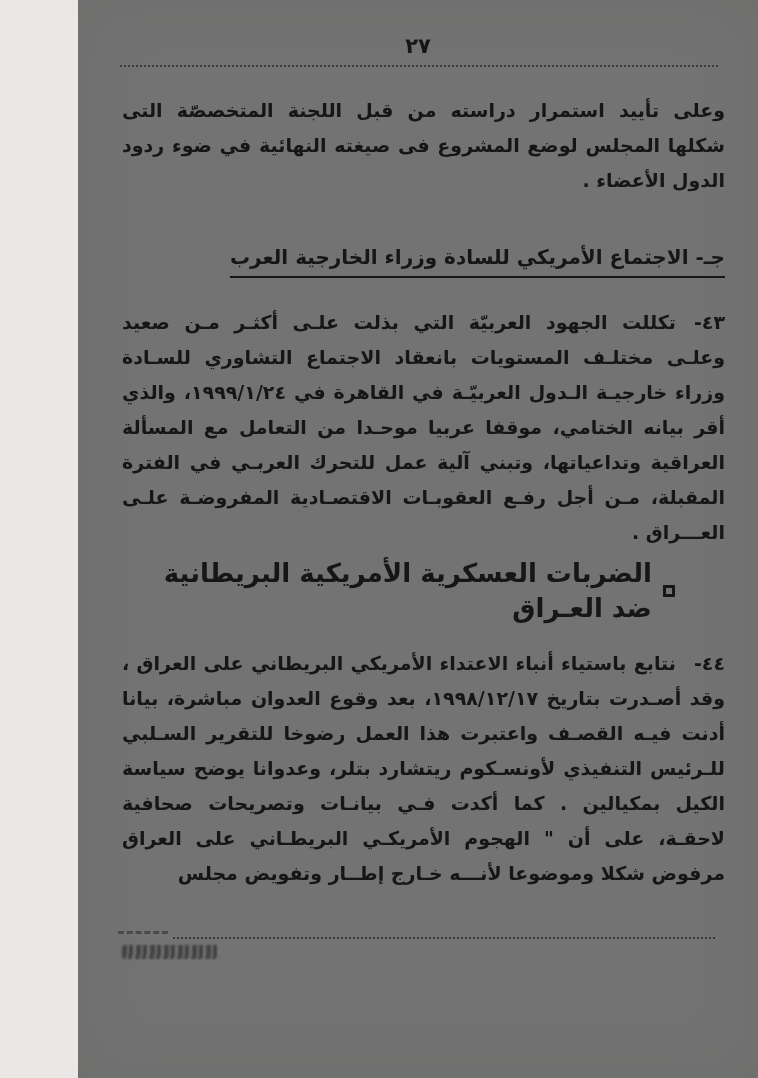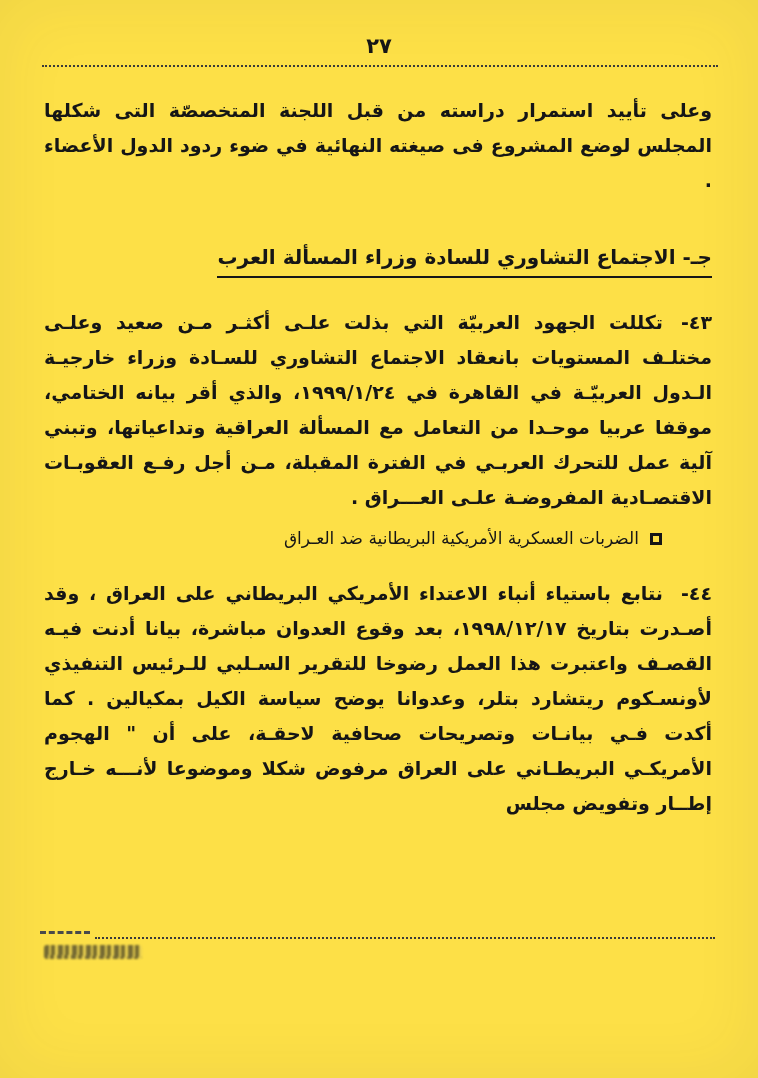--- a/index.html
+++ b/index.html
@@ -5,42 +5,42 @@
   * { box-sizing: border-box; }
   html, body { margin: 0; padding: 0; }
   body {
     width: 758px;
     height: 1078px;
     background: #e9e8e4;
     font-family: "DejaVu Sans", sans-serif;
   }
   .page {
     position: relative;
-    width: 758px;
+    width: 680px;
     height: 1078px;
-    background: #fde047;
+    background: #737373;
     color: #161616;
     direction: rtl;
     overflow: hidden;
     box-shadow: inset 0 0 70px rgba(60,55,45,.07);
   }
   .page-header { padding-top: 34px; }
   .page-number {
     text-align: center;
     font-size: 21px;
     font-weight: bold;
     letter-spacing: 1px;
   }
   .top-rule {
     margin: 7px 40px 0 42px;
     border-bottom: 2px dotted #3a3a3a;
     height: 2px;
   }
   .content {
-    padding: 26px 46px 0 44px;
+    padding: 26px 33px 0 44px;
     font-size: 19px;
     font-weight: bold;
     line-height: 35px;
   }
   .para {
     margin: 0;
     text-align: justify;
     text-justify: inter-word;
   }
   .section-heading {
@@ -62,21 +62,21 @@
     margin: 6px 50px 0 0;
     line-height: 35px;
   }
   .bullet-square {
     width: 12px;
     height: 12px;
     border: 3px solid #161616;
     flex: 0 0 auto;
     background: transparent;
   }
-  .bullet-text { font-size: 17px; font-weight: normal; }
+  .bullet-text { font-size: 26px; font-weight: bold; }
   .item-44 { margin-top: 20px; }
   .footer-dashes {
     position: absolute;
     left: 40px;
     top: 931px;
     width: 50px;
     border-top: 3px dashed #4a4a4a;
   }
   .footer-rule {
     position: absolute;
@@ -109,21 +109,21 @@
   <header class="page-header">
     <div class="page-number">٢٧</div>
     <div class="top-rule"></div>
   </header>
 
   <main class="content">
 
     <p class="para">وعلى تأييد استمرار دراسته من قبل اللجنة المتخصصّة التى شكلها المجلس لوضع المشروع فى صيغته النهائية في ضوء ردود الدول الأعضاء .</p>
 
     <h2 class="section-heading">
-      <span class="heading-underline">جـ- الاجتماع التشاوري للسادة وزراء المسألة العرب</span>
+      <span class="heading-underline">جـ- الاجتماع الأمريكي للسادة وزراء الخارجية العرب</span>
     </h2>
 
     <section class="item item-43">
       <p class="para">
         <span class="item-num">٤٣-</span><span>تكللت الجهود العربيّة التي بذلت علـى أكثـر مـن صعيد وعلـى مختلـف المستويات بانعقاد الاجتماع التشاوري للسـادة وزراء خارجيـة الـدول العربيّـة في القاهرة في ١٩٩٩/١/٢٤، والذي أقر بيانه الختامي، موقفا عربيا موحـدا من التعامل مع المسألة العراقية وتداعياتها، وتبني آلية عمل للتحرك العربـي في الفترة المقبلة، مـن أجل رفـع العقوبـات الاقتصـادية المفروضـة علـى العـــراق .</span>
       </p>
       <div class="bullet-row">
         <span class="bullet-square"></span>
         <span class="bullet-text">الضربات العسكرية الأمريكية البريطانية ضد العـراق</span>
       </div>

